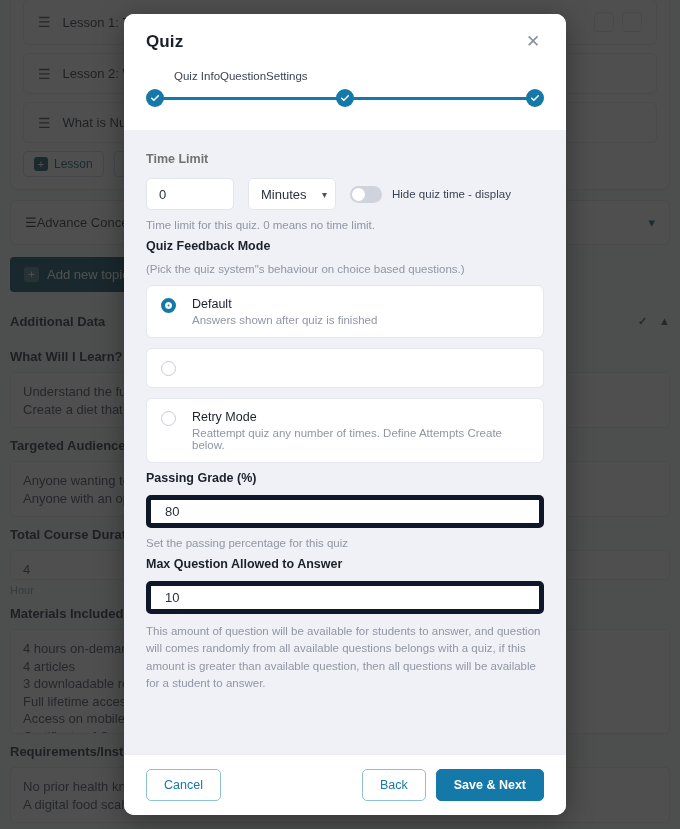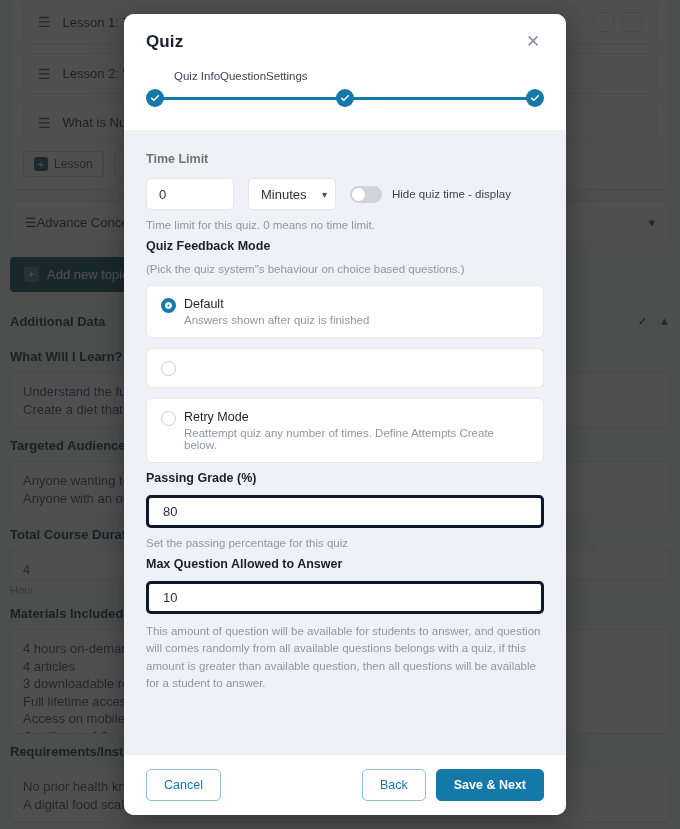--- a/index.html
+++ b/index.html
@@ -162,35 +162,35 @@
   }
   .toggle-label { font-size: 11.5px; color: #3c4454; }
   .hint { font-size: 11.5px; color: #9096a4; margin-top: 9px; }
 
   .grp-title { font-size: 12.5px; font-weight: bold; color: #1b212c; margin-top: 8px; }
   .grp-note { font-size: 11.5px; color: #9096a4; margin-top: 10px; }
 
   .opt {
     background: #fff; border: 1px solid #e5e7ee; border-radius: 6px;
     margin-top: 10px; padding: 11px 14px;
-    display: flex; align-items: flex-start; gap: 8px;
+    display: flex; align-items: flex-start; gap: 16px;
   }
   .radio {
     width: 15px; height: 15px; border-radius: 50%;
     border: 1.5px solid #c7ccd8; background: #fff; flex: none; margin-top: 1px;
   }
   .radio.on {
     border: 4px solid #1479a8; background: #fff;
     box-shadow: inset 0 0 0 2.5px #fff, inset 0 0 0 7px #1479a8;
   }
   .opt-name { font-size: 12.5px; color: #1b212c; }
   .opt-desc { font-size: 11.5px; color: #9096a4; margin-top: 3px; }
 
   .text-input {
-    width: 100%; height: 33px; border: 3px solid #0f172a; border-radius: 5px;
+    width: 100%; height: 33px; border: 5px solid #0f172a; border-radius: 5px;
     background: #fff; padding: 0 14px; font-size: 13px; color: #2a3140;
     margin-top: 10px; font-family: "Liberation Sans", sans-serif;
   }
   .longhint { font-size: 11.5px; color: #9096a4; margin-top: 9px; line-height: 1.5; }
 
   
   .modal-foot {
     background: #fff; border-top: 1px solid #eceef3;
     padding: 14px 22px; display: flex; align-items: flex-start;
   }

